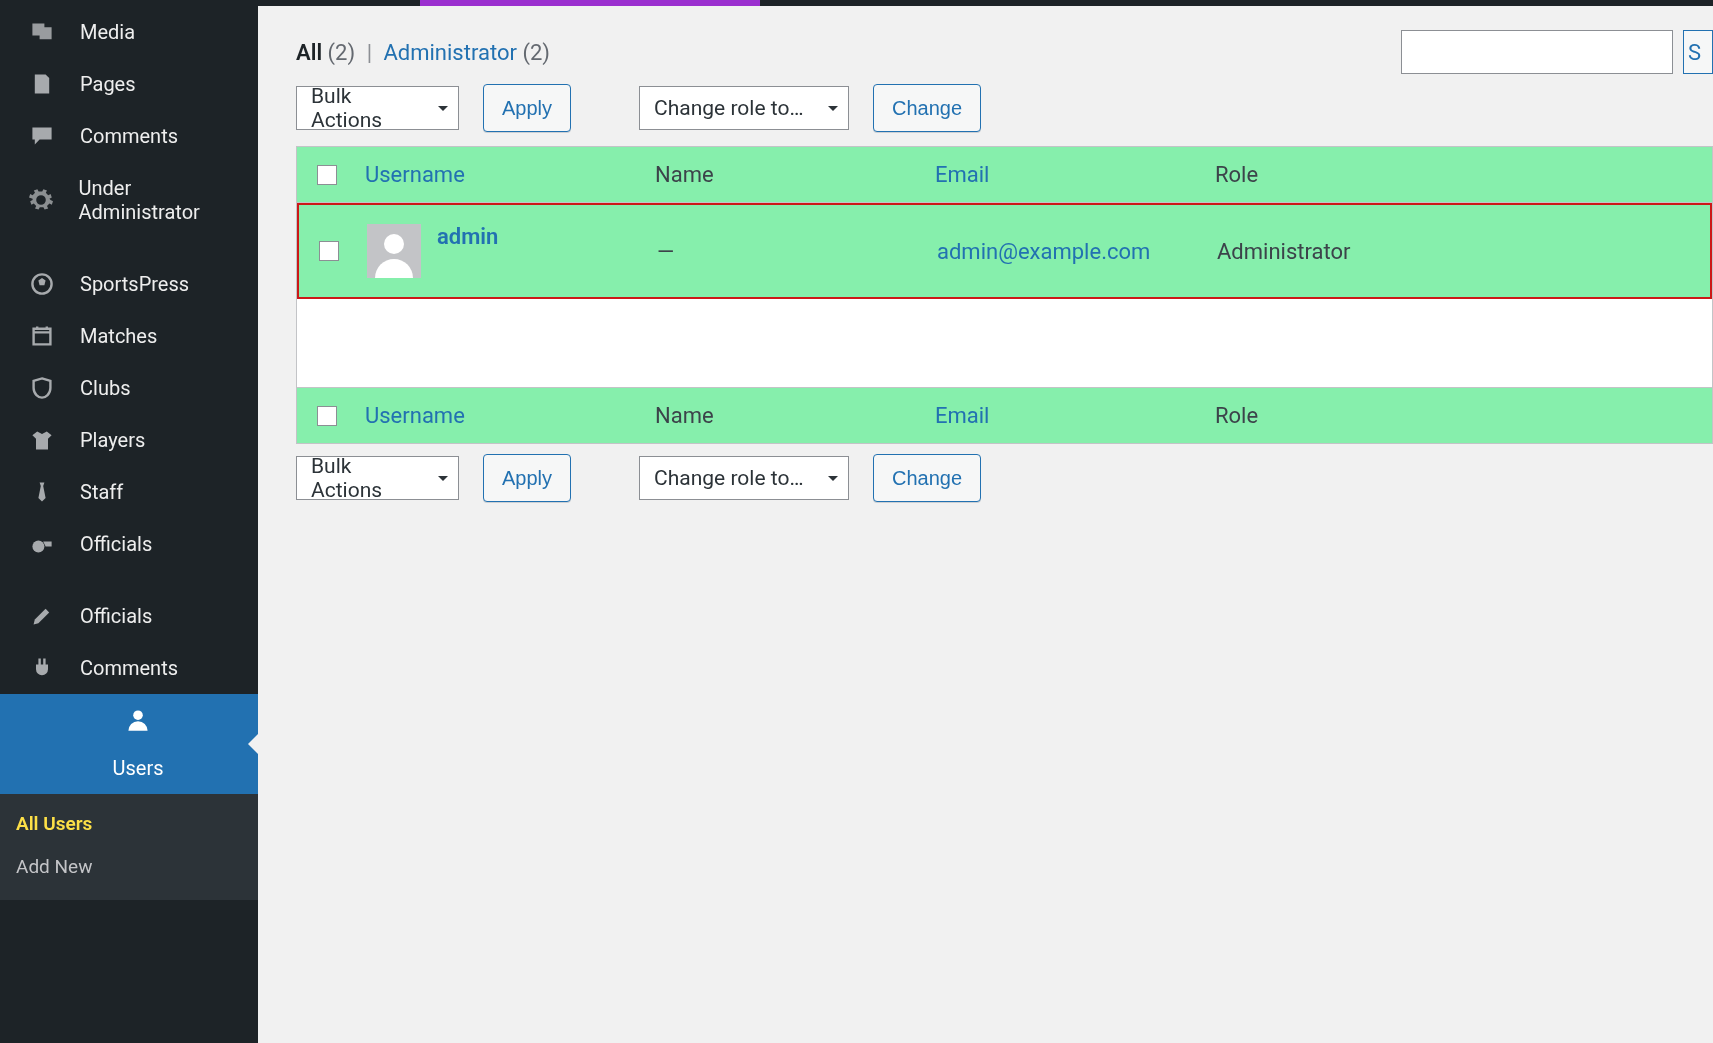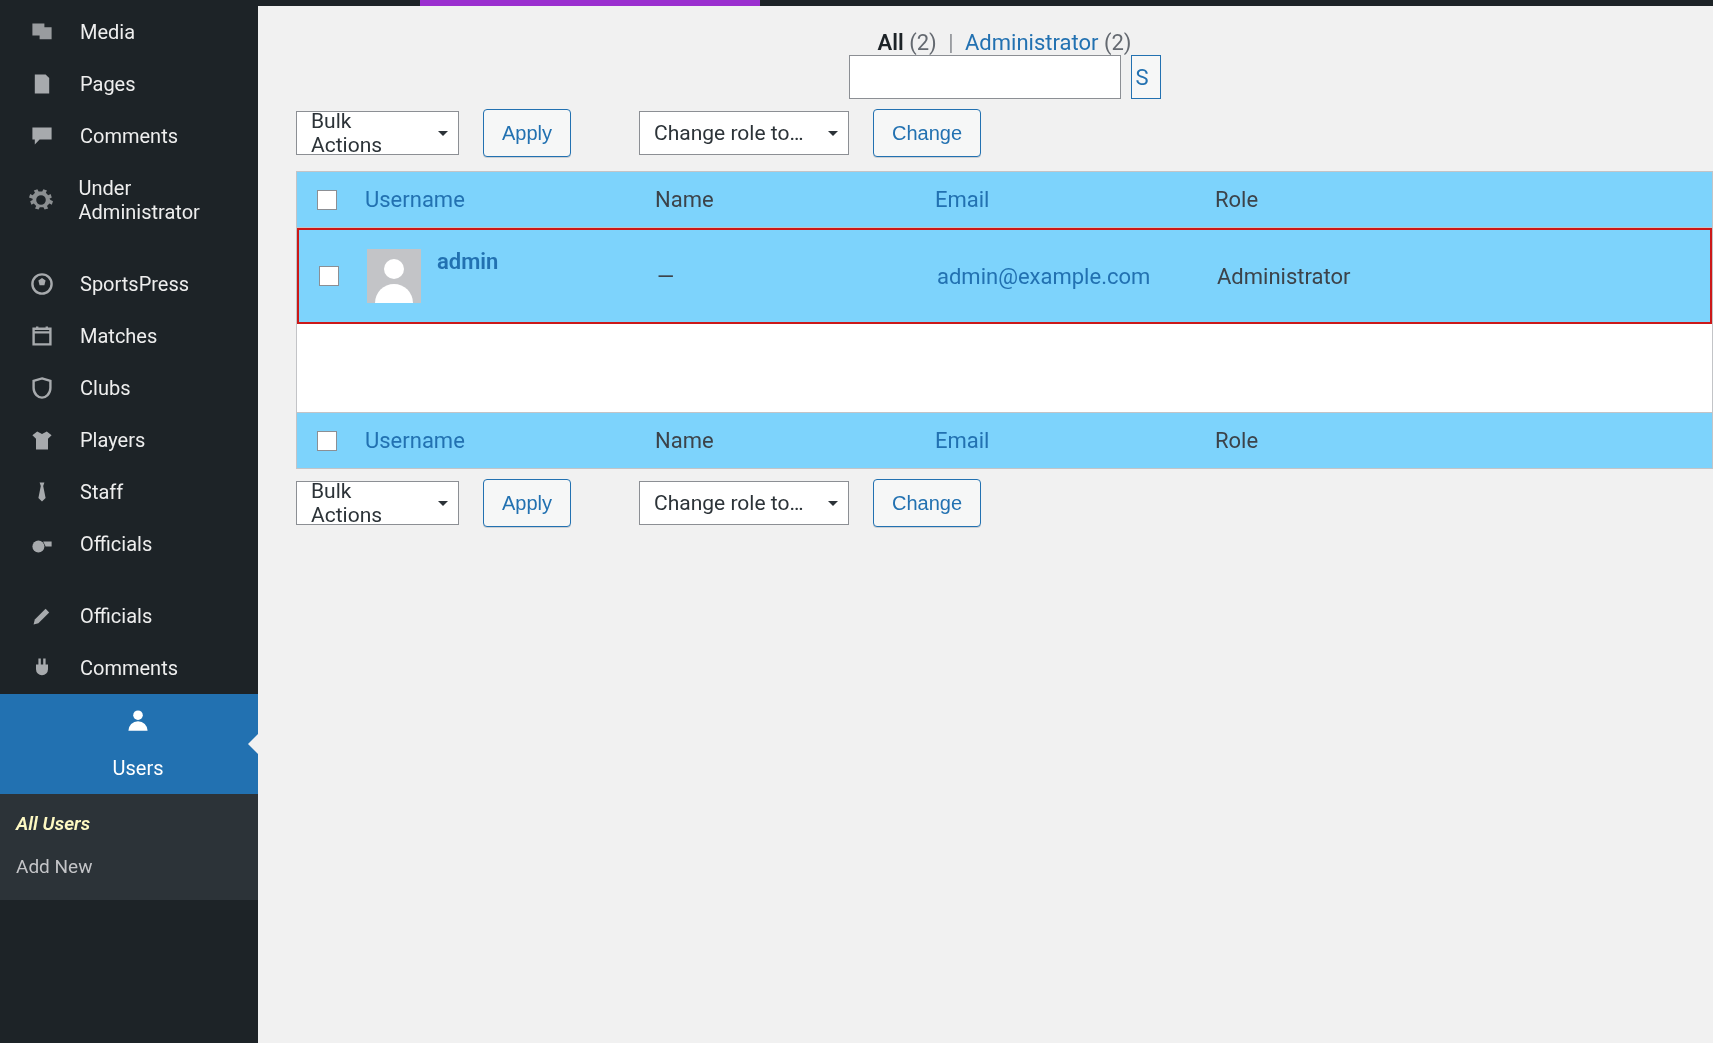--- a/index.html
+++ b/index.html
@@ -66,37 +66,35 @@
     background: #2c3338;
     padding: 8px 0 12px 0;
   }
   .sidebar .sub .subitem {
     padding: 10px 14px 10px 16px;
     font-size: 19px;
     color: #c3c4c7;
     cursor: pointer;
   }
   .sidebar .sub .subitem.active {
-    color: #fef9c3;
+    color: #fde047;
     font-weight: 600;
-    font-style: italic;
   }
   .sidebar .gap { height: 20px; }
 
   .content {
     flex: 1;
     padding: 24px 0 0 38px;
     min-width: 0;
   }
   .toprow {
     display: flex;
     align-items: center;
     justify-content: space-between;
     margin-bottom: 10px;
-    flex-direction: column;
   }
   .filters {
     font-size: 22px;
     color: #50575e;
   }
   .filters .all-label { font-weight: 600; color: #1d2327; }
   .filters .count { color: #646970; }
   .filters a { color: #2271b1; text-decoration: none; }
   .filters .sep { margin: 0 6px; color: #8c8f94; }
   .search-wrap { display: flex; gap: 10px; align-items: center; }
@@ -152,21 +150,21 @@
     font-size: 20px;
     border: 1px solid #2271b1;
     background: #f6f7f7;
     color: #2271b1;
     border-radius: 4px;
     cursor: pointer;
     box-shadow: 0 1px 0 #ccd0d4;
   }
 
   .table {
-    background: #7dd3fc;
+    background: #86efac;
     border: 1px solid #c3c4c7;
     width: 100%;
   }
   .table .row {
     display: grid;
     grid-template-columns: 60px 290px 280px 280px 220px;
     align-items: center;
     font-size: 22px;
   }
   .table .head, .table .foot {

